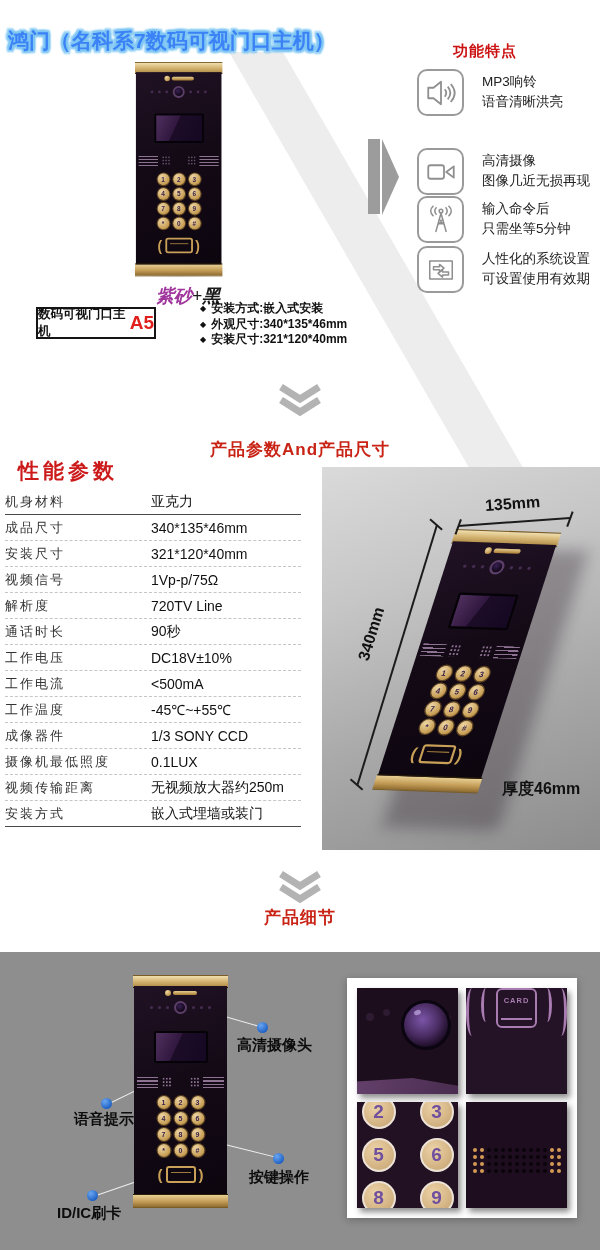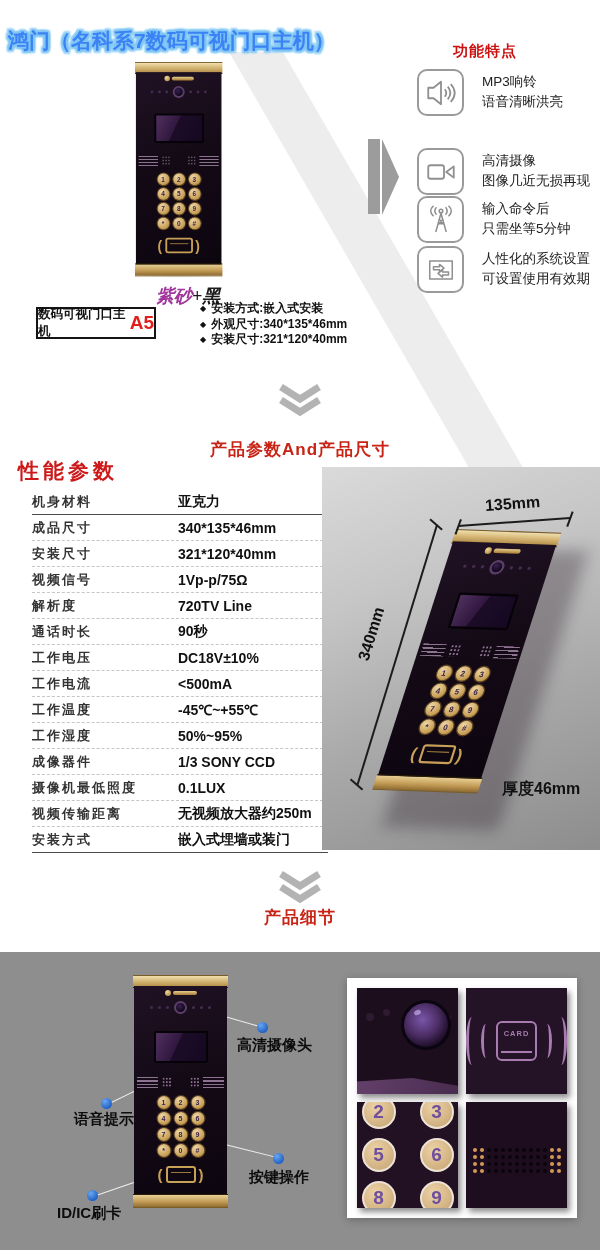--- a/index.html
+++ b/index.html
@@ -82,21 +82,21 @@
 
   
   .chevrons{position:absolute;left:275px;width:50px;z-index:2;}
   .chev-1{top:384px;} .chev-2{top:871px;}
   .divider-label{position:absolute;left:0;width:600px;text-align:center;
                  font-size:17px;font-weight:bold;color:#c82315;letter-spacing:1px;z-index:2;}
   .dl-1{top:438px;} .dl-2{top:906px;}
 
   
   .specs-title{position:absolute;left:18px;top:457px;font-size:21px;font-weight:bold;color:#cc1a1a;letter-spacing:4px;}
-  .specs-table{position:absolute;left:32px;top:489px;width:296px;font-weight:bold;}
+  .specs-table{position:absolute;left:5px;top:489px;width:296px;}
   .spec-row{height:25px;display:flex;align-items:center;border-bottom:1px dashed #c6c6c6;}
   .spec-row.first{border-bottom:1px solid #4a4a4a;}
   .spec-row.last{border-bottom:1px solid #4a4a4a;}
   .spec-label{width:146px;font-size:13px;color:#333;letter-spacing:2px;}
   .spec-value{font-size:14px;color:#111;}
 
   
   .dim-photo{position:absolute;left:322px;top:467px;width:278px;height:383px;overflow:hidden;
              background:linear-gradient(160deg,#dadada 0%,#c6c6c6 30%,#a9a9a9 62%,#8d8d8d 100%);}
   .dim-shadow{position:absolute;left:150px;top:80px;width:105px;height:250px;background:rgba(25,12,25,0.30);
@@ -126,21 +126,21 @@
   .cod-1{left:257px;top:70px;} .cod-2{left:101px;top:146px;} .cod-3{left:273px;top:201px;} .cod-4{left:87px;top:238px;}
   .co-label{position:absolute;font-size:15px;font-weight:bold;color:#0d0d0d;white-space:nowrap;}
   .colb-1{left:237px;top:84px;} .colb-2{left:74px;top:158px;} .colb-3{left:249px;top:216px;} .colb-4{left:57px;top:252px;}
 
   
   .detail-card{position:absolute;left:347px;top:26px;width:230px;height:240px;background:#fff;
                box-shadow:0 2px 8px rgba(0,0,0,0.25);padding:10px;box-sizing:border-box;
                display:grid;grid-template-columns:1fr 1fr;grid-template-rows:1fr 1fr;gap:8px;}
   .quad{position:relative;overflow:hidden;box-shadow:3px 4px 6px rgba(0,0,0,0.45);}
   .q-camera{background:#1c0e1d;}
-  .q-card{background:#241226;display:flex;align-items:center;justify-content:center;gap:3px;}
+  .q-card{background:#241226;display:flex;align-items:flex-start;justify-content:center;gap:3px;}
   .q-keys{background:#221023;display:grid;grid-template-columns:repeat(2,34px);gap:9px 24px;
           align-content:center;justify-content:center;}
   .q-holes{background:#1e0d1f;display:flex;align-items:center;justify-content:center;}
   .lens{position:absolute;left:44px;top:12px;width:44px;height:44px;border-radius:50%;border:3px solid #0a0510;
         background:radial-gradient(circle at 42% 38%,#7b55a8 0%,#4a2c62 45%,#17091e 78%);}
   .lens::after{content:"";position:absolute;left:10px;top:7px;width:7px;height:5px;border-radius:50%;
         background:rgba(220,200,255,0.55);transform:rotate(-20deg);}
   .faint-dot{position:absolute;border-radius:50%;background:#2e1b31;}
   .fd-1{left:9px;top:25px;width:8px;height:8px;} .fd-2{left:26px;top:21px;width:7px;height:7px;}
   .fd-3{left:88px;top:27px;width:6px;height:6px;}
@@ -347,24 +347,20 @@
       </div>
       <div class="spec-row">
         <span class="spec-label">工作电流</span>
         <span class="spec-value">&lt;500mA</span>
       </div>
       <div class="spec-row">
         <span class="spec-label">工作温度</span>
         <span class="spec-value">-45℃~+55℃</span>
       </div>
       <div class="spec-row">
-        <span class="spec-label">工作湿度</span>
-        <span class="spec-value">50%~95%</span>
-      </div>
-      <div class="spec-row">
         <span class="spec-label">成像器件</span>
         <span class="spec-value">1/3 SONY CCD</span>
       </div>
       <div class="spec-row">
         <span class="spec-label">摄像机最低照度</span>
         <span class="spec-value">0.1LUX</span>
       </div>
       <div class="spec-row">
         <span class="spec-label">视频传输距离</span>
         <span class="spec-value">无视频放大器约250m</span>

